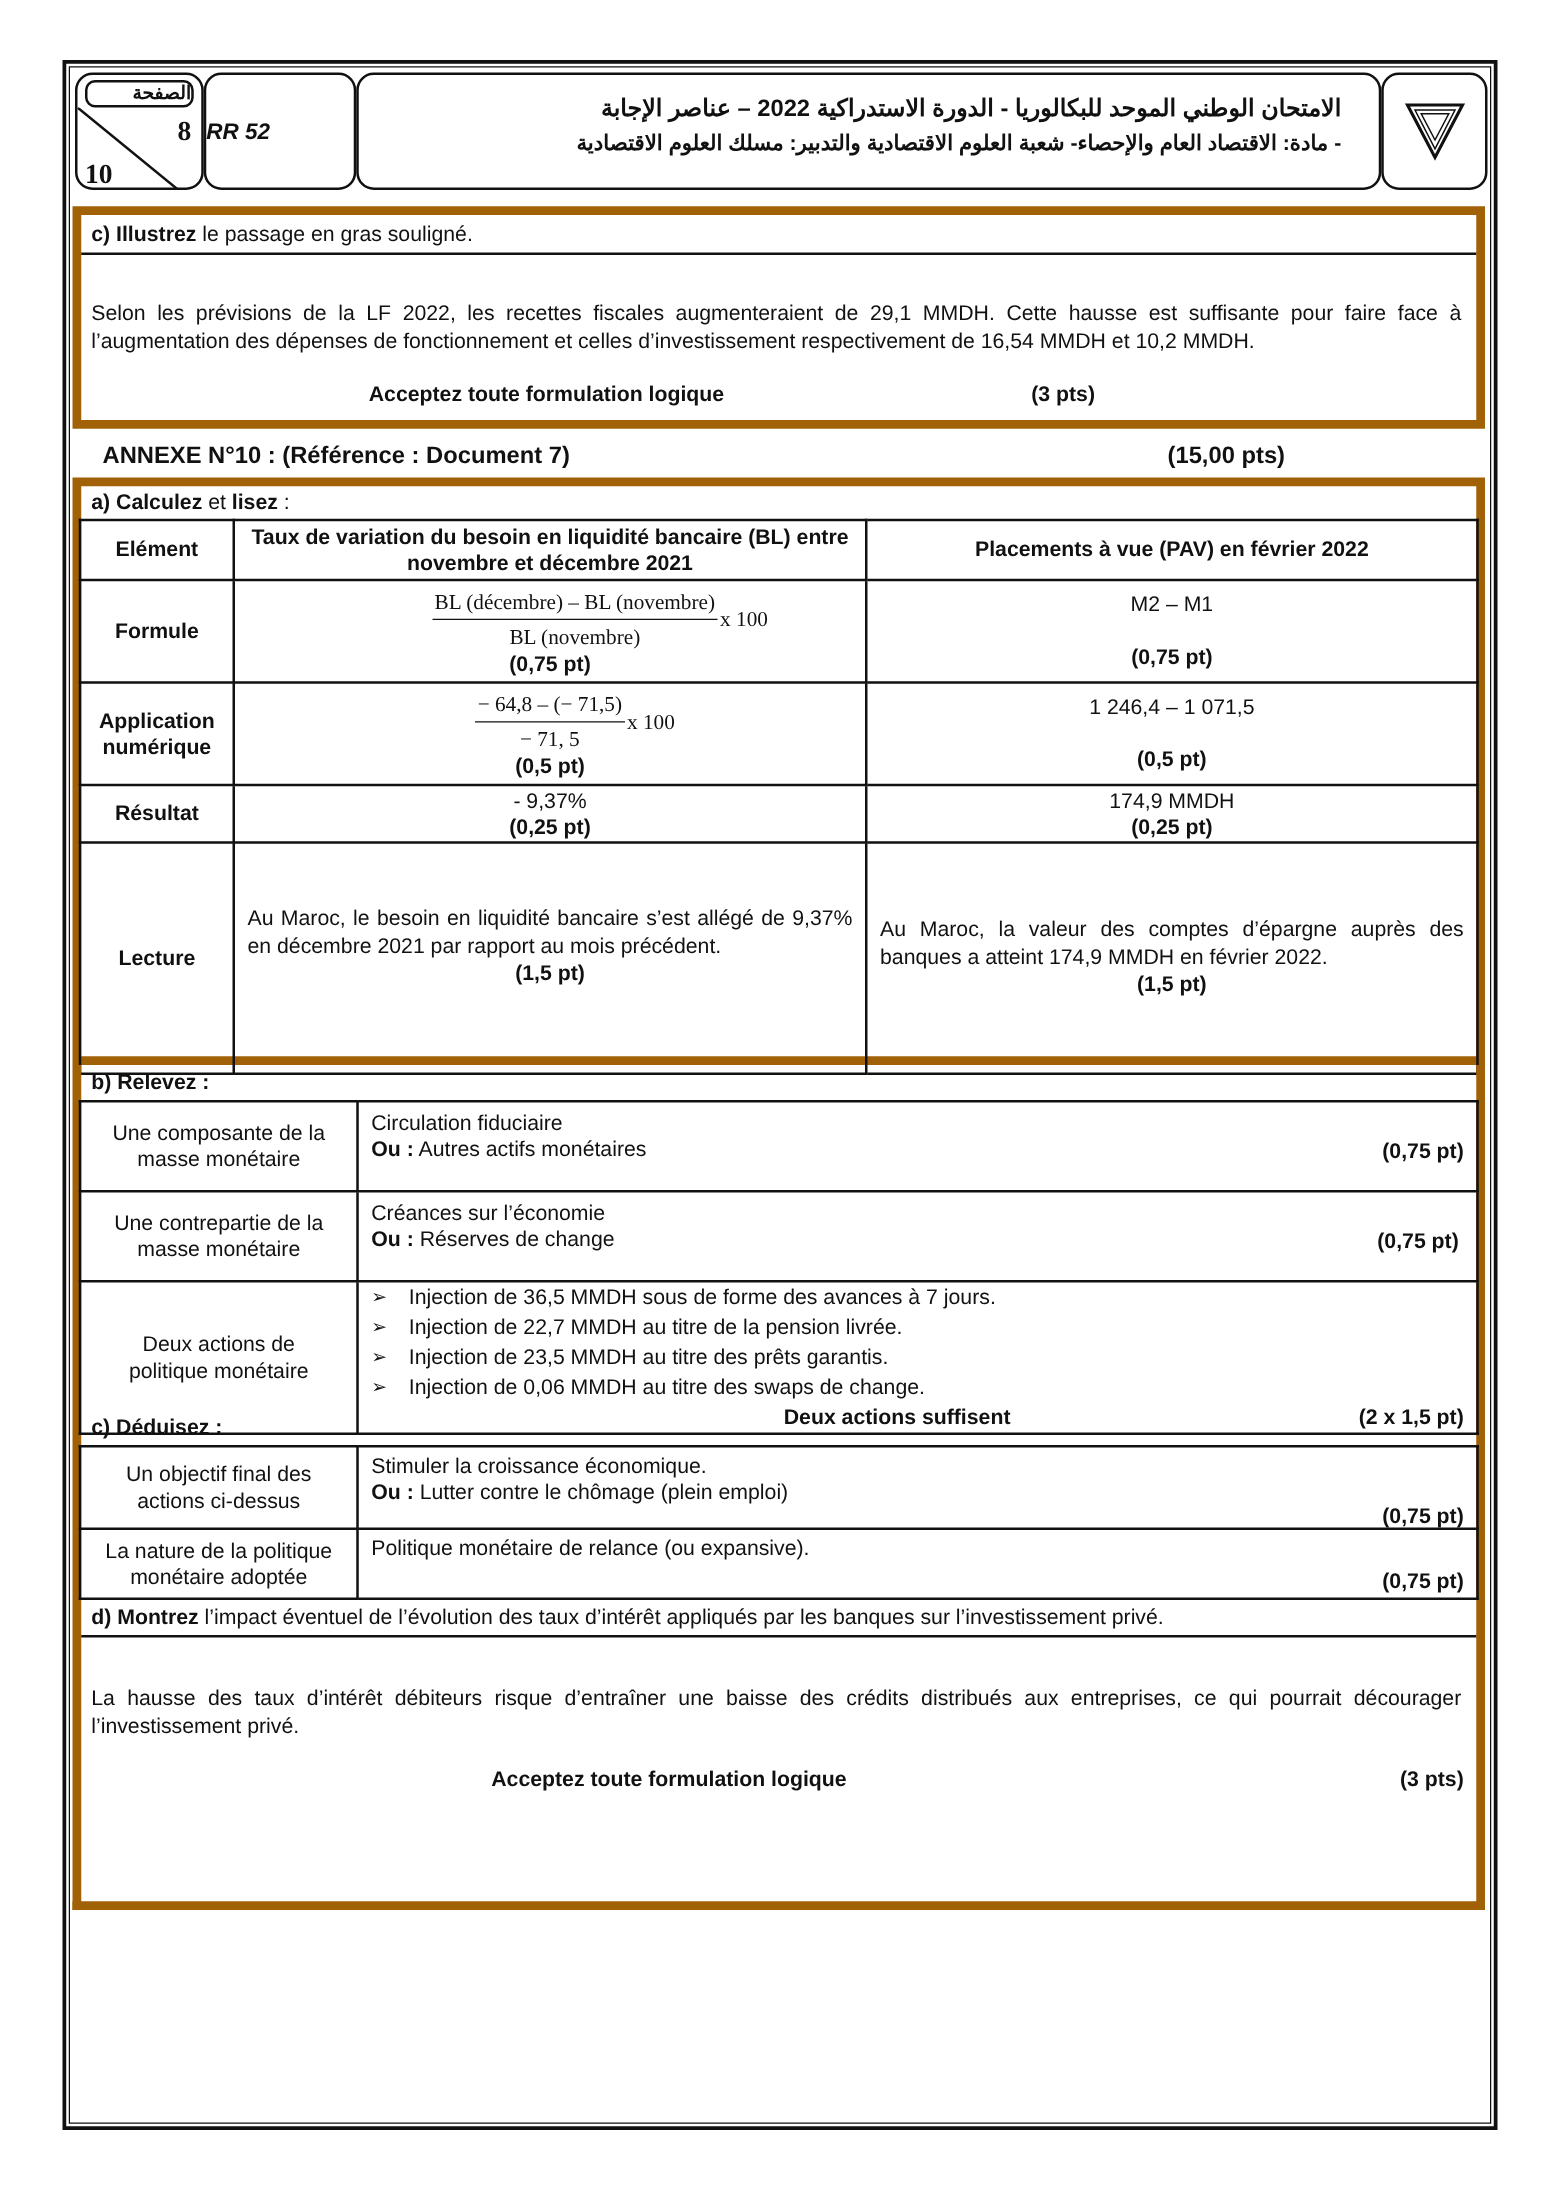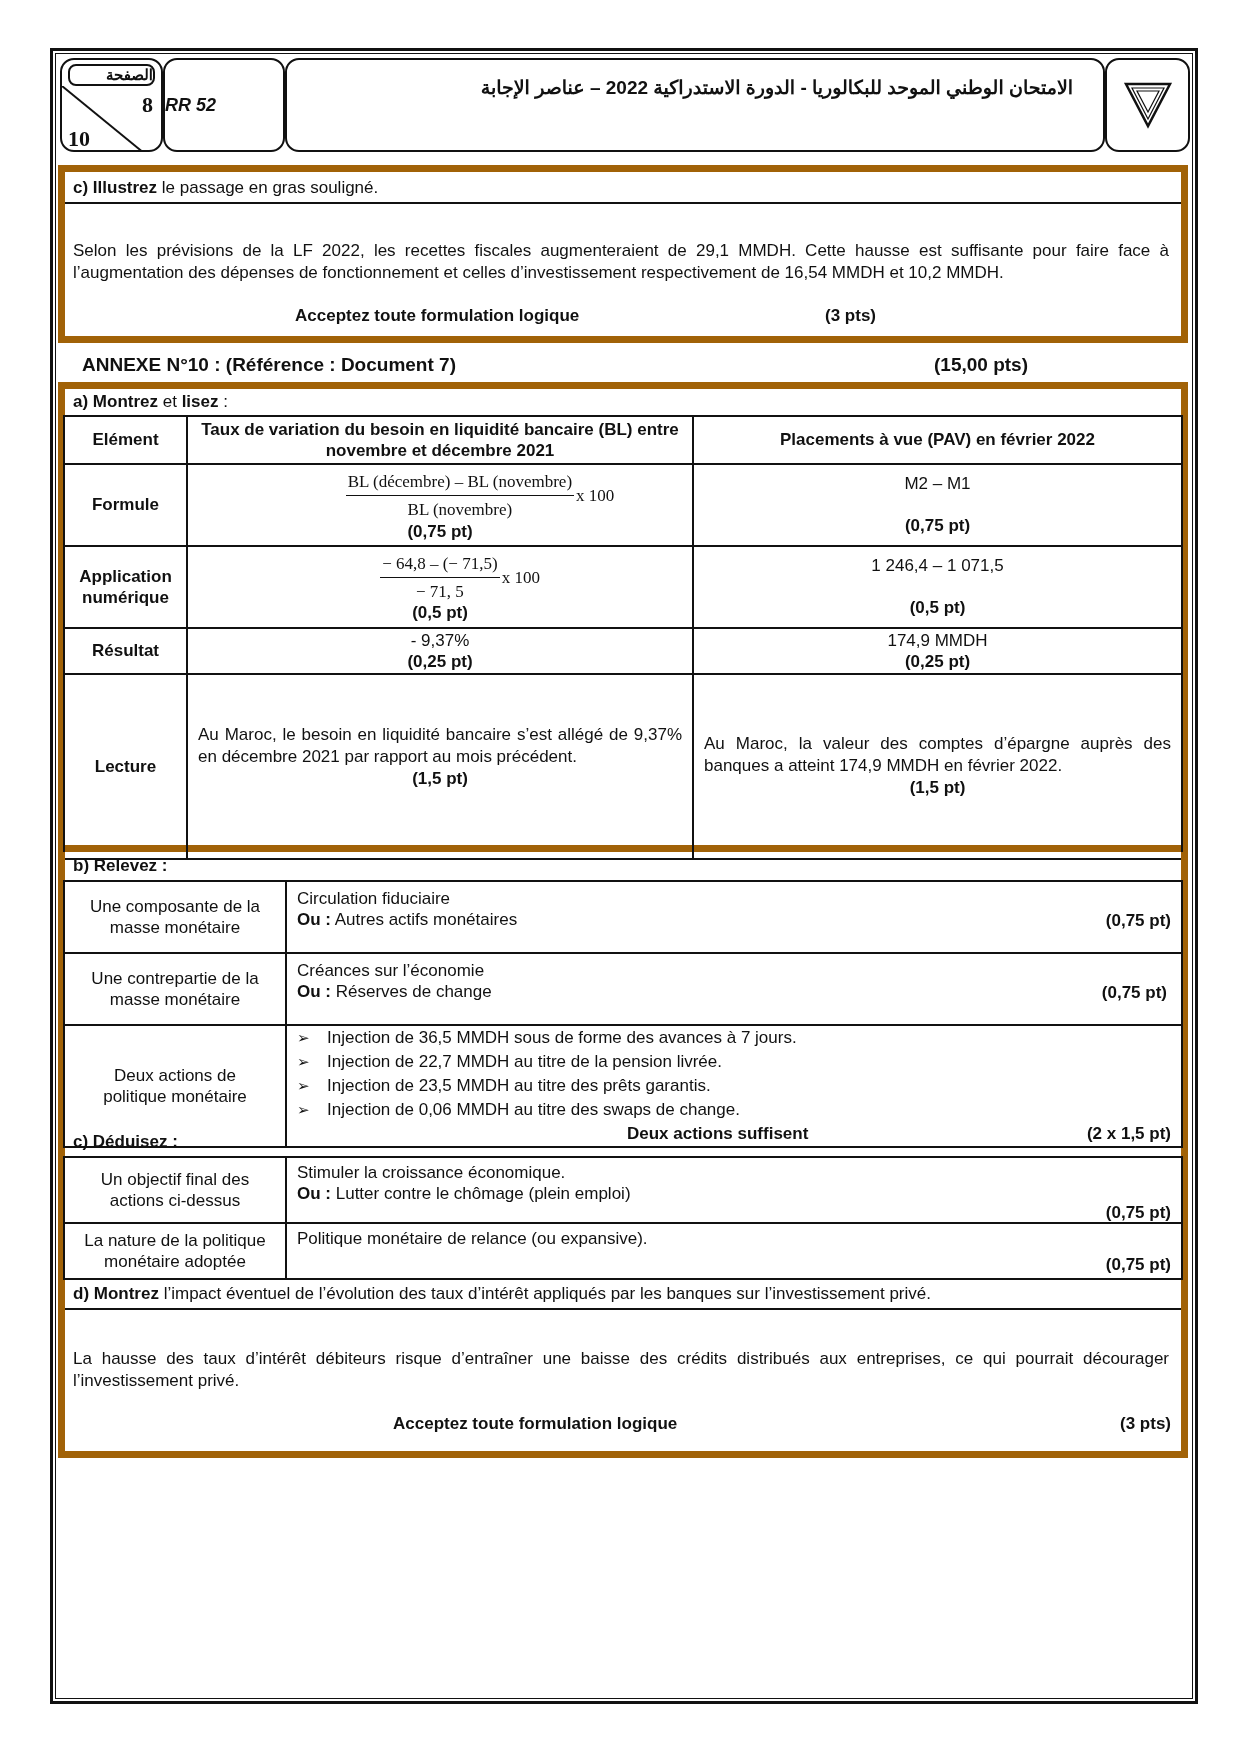--- a/index.html
+++ b/index.html
@@ -64,20 +64,21 @@
     <line x1="0" y1="0" x2="84" y2="66" stroke="#111" stroke-width="2"></line>
   </svg>
   <span class="hdr-page-num hdr-page-cur">8</span>
   <span class="hdr-page-num hdr-page-tot">10</span>
 </div>
 <div class="hdr-box hdr-code">
   <span>RR 52</span>
 </div>
 <div class="hdr-box hdr-title">
   <div class="hdr-title-l1">الامتحان الوطني الموحد للبكالوريا - الدورة الاستدراكية 2022 – عناصر الإجابة</div>
+  <div class="hdr-title-l2">- مادة: الاقتصاد العام والإحصاء- شعبة العلوم الاقتصادية والتدبير: مسلك العلوم الاقتصادية</div>
 </div>
 <div class="hdr-box hdr-logo">
   <svg width="50" height="48" viewBox="0 0 50 48">
     <polygon points="3,3 47,3 25,45" fill="none" stroke="#111" stroke-width="2.5"></polygon>
     <polygon points="9,7 41,7 25,38" fill="none" stroke="#111" stroke-width="1.2"></polygon>
     <polygon points="14,10 36,10 25,31" fill="none" stroke="#111" stroke-width="1.2"></polygon>
   </svg>
 </div>
 
 <div class="box" style="top:165px; height:178px;">
@@ -89,21 +90,21 @@
     <div class="b" style="position:absolute; left:230px; top:102px;">Acceptez toute formulation logique</div>
     <div class="b" style="position:absolute; left:760px; top:102px;">(3 pts)</div>
   </div>
 </div>
 
 <div class="b" style="position:absolute; left:82px; top:354px; font-size:19px;">ANNEXE N°10 : (Référence : Document 7)</div>
 <div class="b" style="position:absolute; right:212px; top:354px; font-size:19px;">(15,00 pts)</div>
 
 <div class="box" style="top:382px; height:470px;">
   <div style="position:absolute; left:8px; top:3px;" class="lbl">
-    <span class="b">a) Montrez</span><span> et </span><span class="b">lisez</span><span> :</span>
+    <span class="b">a) Calculez</span><span> et </span><span class="b">lisez</span><span> :</span>
   </div>
   <div style="position:absolute; left:-2px; right:-2px; top:26px;">
     <table class="grid">
       <colgroup>
           <col style="width:123px">
           <col style="width:506px">
           <col>
         </colgroup>
       <tbody>
           <tr style="height:48px;">
@@ -163,21 +164,21 @@
         <td style="padding:0 10px; line-height:22px;">
           <div class="p">Au Maroc, la valeur des comptes d’épargne auprès des banques a atteint 174,9 MMDH en février 2022.</div>
           <div class="b center" style="margin-bottom:2px;">(1,5 pt)</div>
         </td>
       </tr>
     </tbody>
       </table>
   </div>
 </div>
 
-<div class="box" style="top:852px; height:606px; border-top:none;">
+<div class="box" style="top:852px; height:676px; border-top:none;">
 
   <div class="b lbl" style="position:absolute; left:8px; top:4px;">b) Relevez :</div>
 
   <div style="position:absolute; left:-2px; right:-2px; top:28px;">
     <table class="grid">
       <colgroup>
           <col style="width:222px">
           <col>
         </colgroup>
       <tbody>

